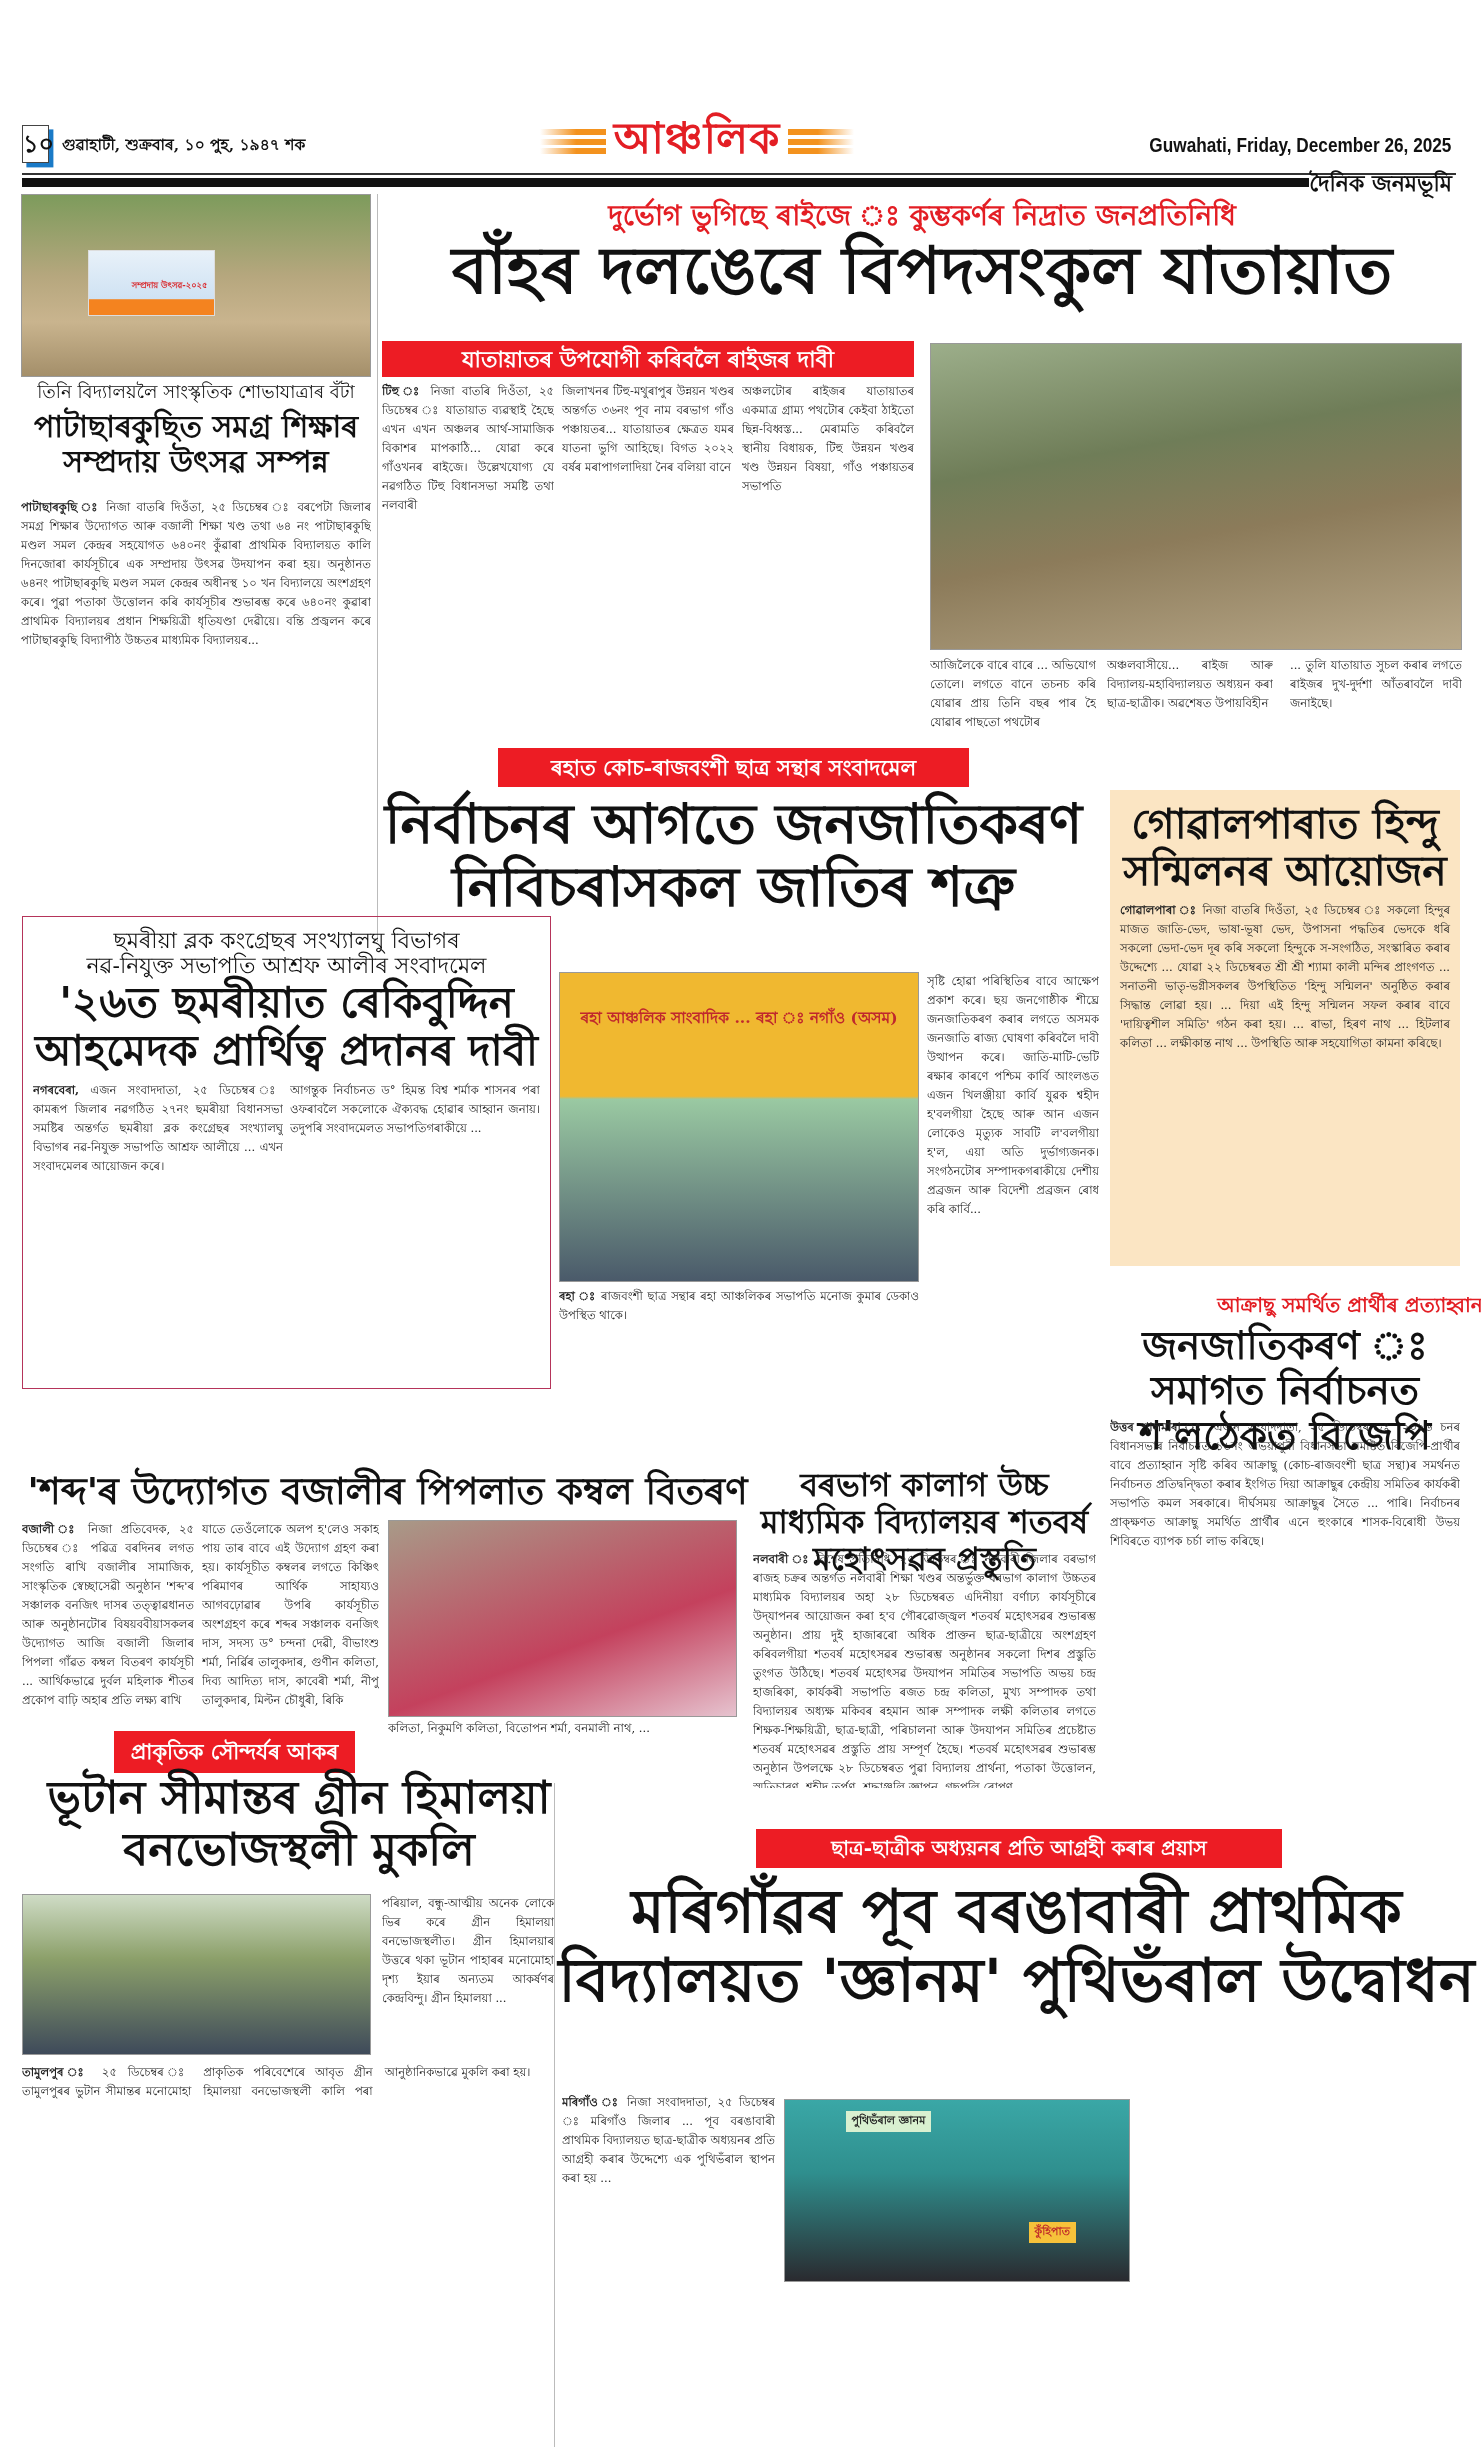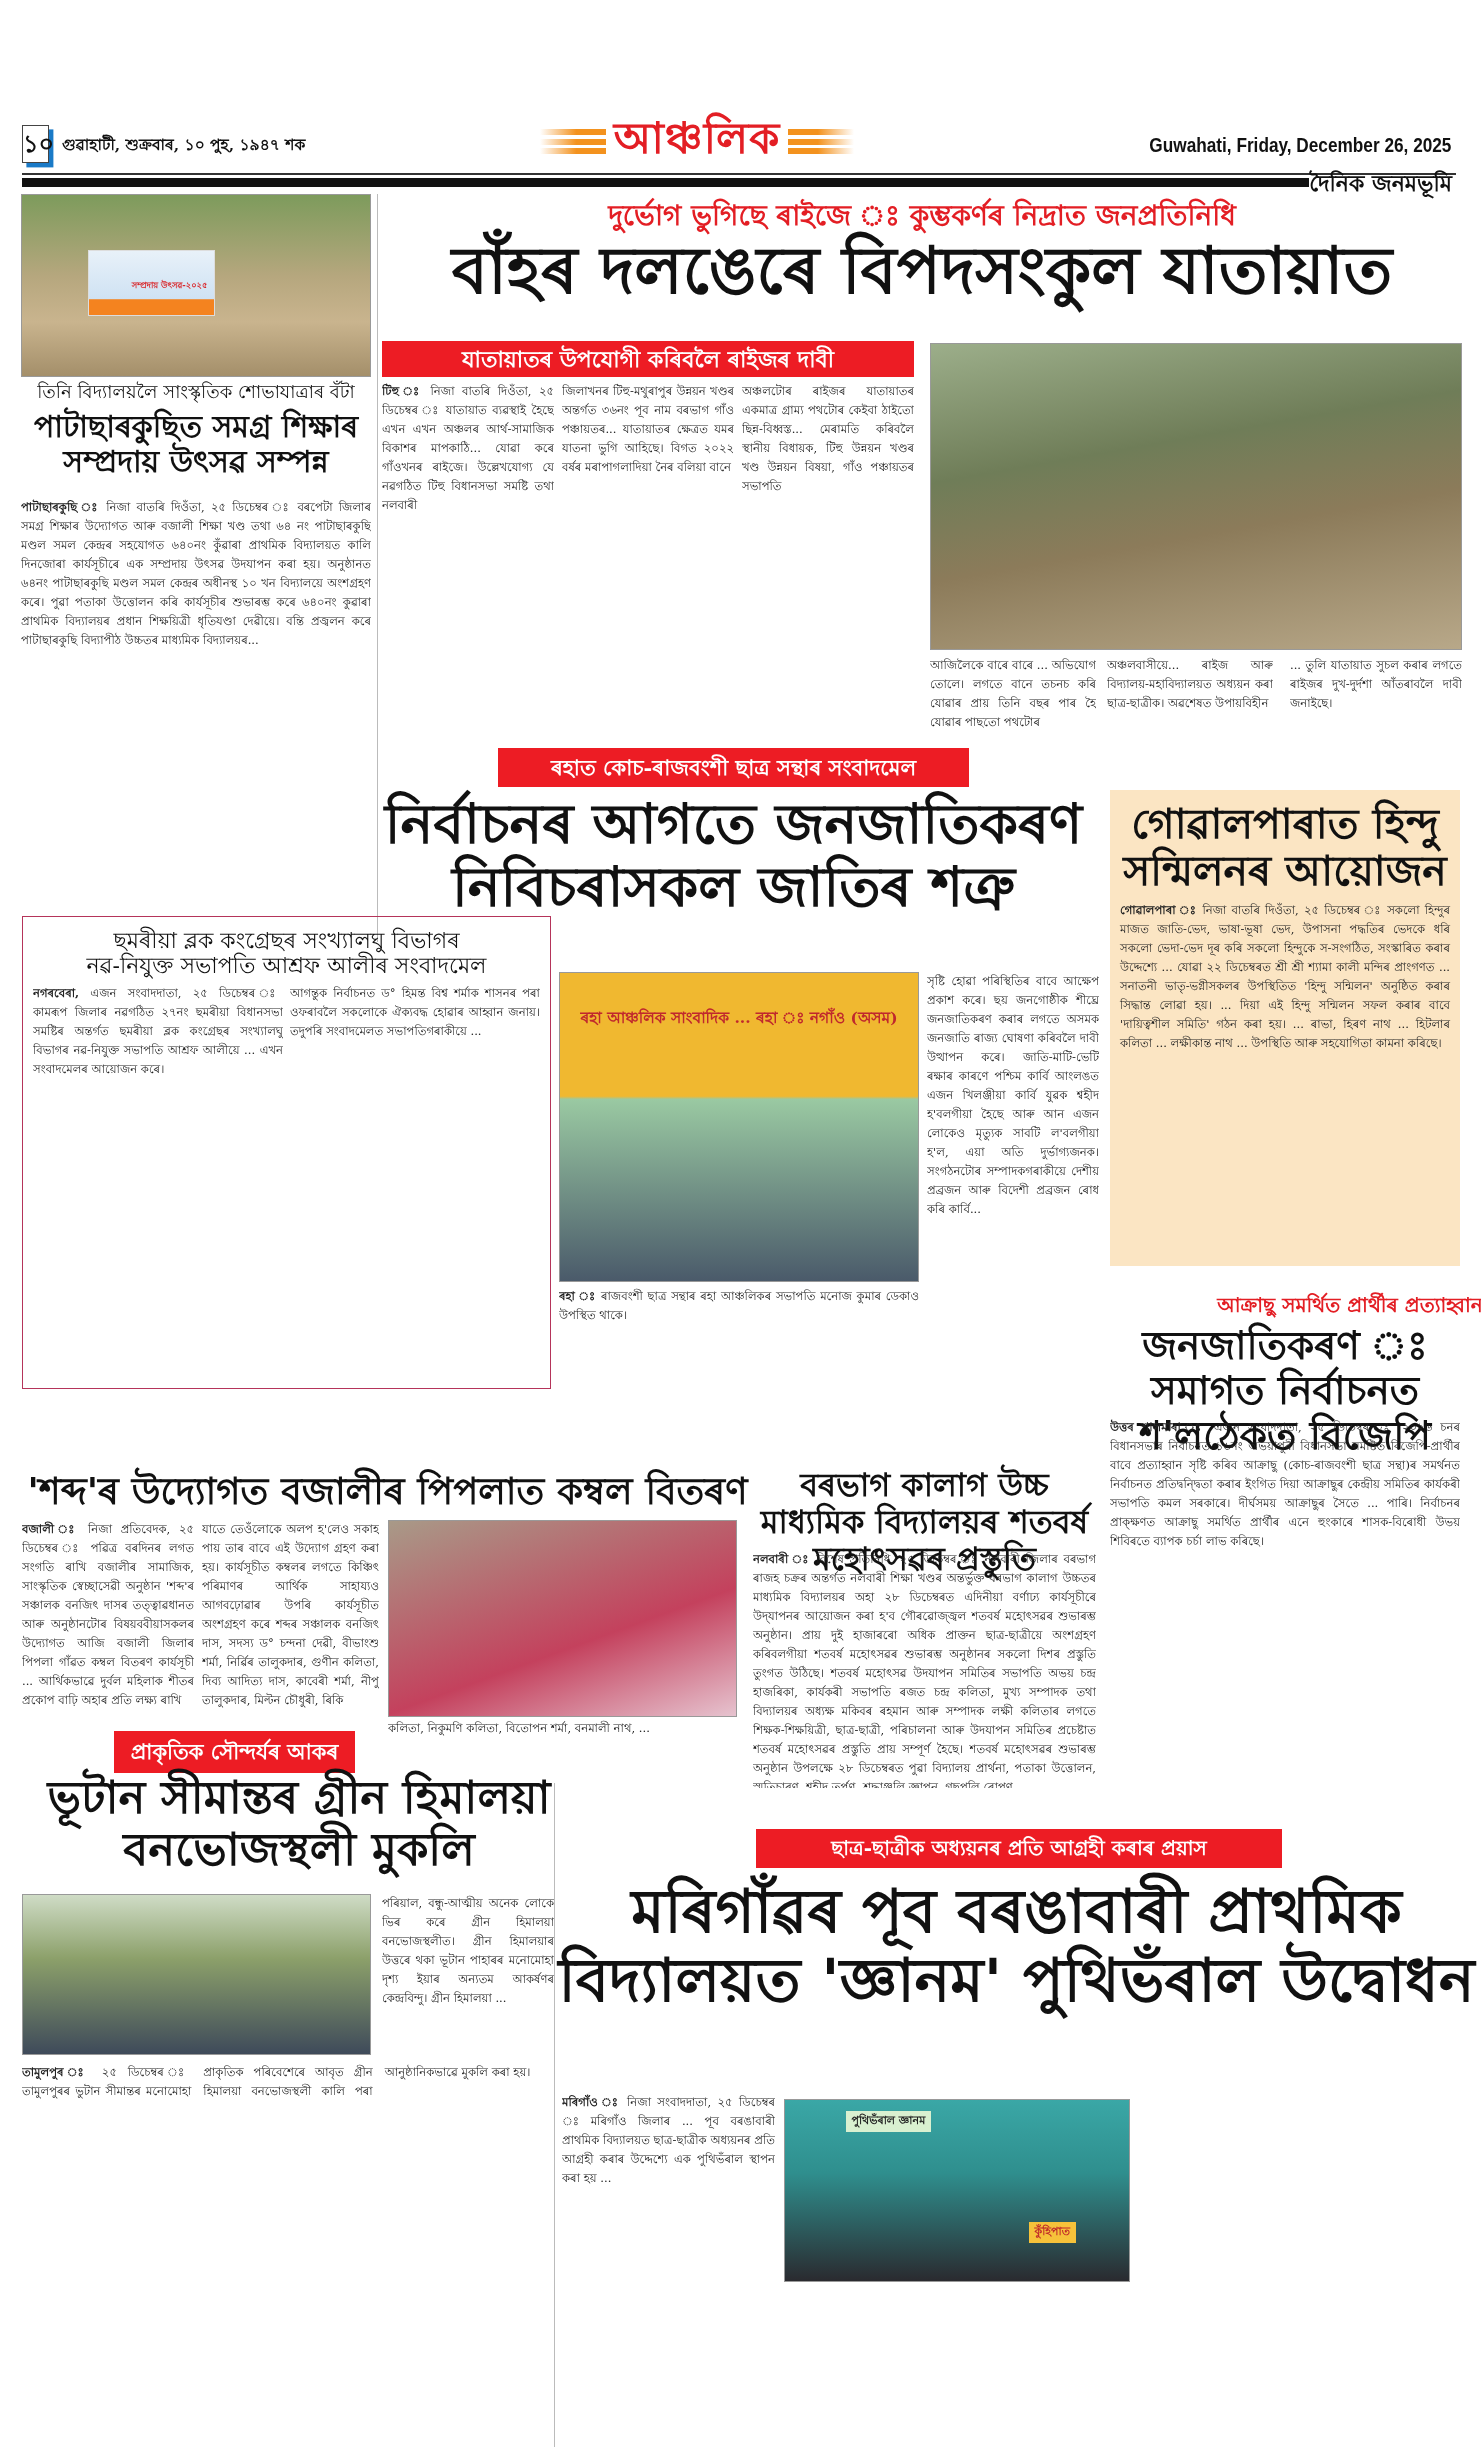--- a/index.html
+++ b/index.html
@@ -130,20 +130,21 @@
 <div class="abs box-goalpara">
   <div class="hl">গোৱালপাৰাত হিন্দু সন্মিলনৰ আয়োজন</div>
   <div class="col-text" style="padding:5.5px 10px;height:382px;overflow:hidden;">
     <b>গোৱালপাৰা ঃ</b> <span>নিজা বাতৰি দিওঁতা, ২৫ ডিচেম্বৰ ঃ সকলো হিন্দুৰ মাজত জাতি-ভেদ, ভাষা-ভূষা ভেদ, উপাসনা পদ্ধতিৰ ভেদকে ধৰি সকলো ভেদা-ভেদ দূৰ কৰি সকলো হিন্দুকে স-সংগঠিত, সংস্কাৰিত কৰাৰ উদ্দেশ্যে ... যোৱা ২২ ডিচেম্বৰত শ্ৰী শ্ৰী শ্যামা কালী মন্দিৰ প্ৰাংগণত ... সনাতনী ভাতৃ-ভগ্নীসকলৰ উপস্থিতিত 'হিন্দু সন্মিলন' অনুষ্ঠিত কৰাৰ সিদ্ধান্ত লোৱা হয়। ... দিয়া এই হিন্দু সন্মিলন সফল কৰাৰ বাবে 'দায়িত্বশীল সমিতি' গঠন কৰা হয়। ... ৰাভা, হিৰণ নাথ ... হিটলাৰ কলিতা ... লক্ষীকান্ত নাথ ...</span> <span>উপস্থিতি আৰু সহযোগিতা কামনা কৰিছে।</span>
   </div>
 </div>
 
 <div class="abs box-chhamaria">
   <div class="hl" style="font-size:22px;font-weight:normal;margin-top:11px;">ছমৰীয়া ব্লক কংগ্ৰেছৰ সংখ্যালঘু বিভাগৰ</div>
   <div class="hl" style="font-size:22px;font-weight:normal;">নৱ-নিযুক্ত সভাপতি আশ্ৰফ আলীৰ সংবাদমেল</div>
+  <div class="hl" style="font-size:42px;padding:0 11px;">'২৬ত ছমৰীয়াত ৰেকিবুদ্দিন আহমেদক প্ৰাৰ্থিত্ব প্ৰদানৰ দাবী</div>
   <div style="display:flex;gap:7px;padding:5.5px 10px;">
     <div class="col-text" style="flex:1;height:244px;overflow:hidden;">
       <b>নগৰবেৰা,</b> <span>এজন সংবাদদাতা, ২৫ ডিচেম্বৰ ঃ কামৰূপ জিলাৰ নৱগঠিত ২৭নং ছমৰীয়া বিধানসভা সমষ্টিৰ অন্তৰ্গত ছমৰীয়া ব্লক কংগ্ৰেছৰ সংখ্যালঘু বিভাগৰ নৱ-নিযুক্ত সভাপতি আশ্ৰফ আলীয়ে ... এখন সংবাদমেলৰ আয়োজন কৰে।</span>
     </div>
     <div class="col-text" style="flex:1;height:244px;overflow:hidden;">আগন্তুক নিৰ্বাচনত ড° হিমন্ত বিশ্ব শৰ্মাক শাসনৰ পৰা ওফৰাবলৈ সকলোকে ঐক্যবদ্ধ হোৱাৰ আহ্বান জনায়। তদুপৰি সংবাদমেলত সভাপতিগৰাকীয়ে ...</div>
   </div>
 </div>
 
 <div class="abs kicker-red kicker-akrasu">আক্ৰাছু সমৰ্থিত প্ৰাৰ্থীৰ প্ৰত্যাহ্বান</div>
 <div class="abs hl hl-akrasu">জনজাতিকৰণ ঃ সমাগত নিৰ্বাচনত শ'লঠেকত বিজেপি</div>

